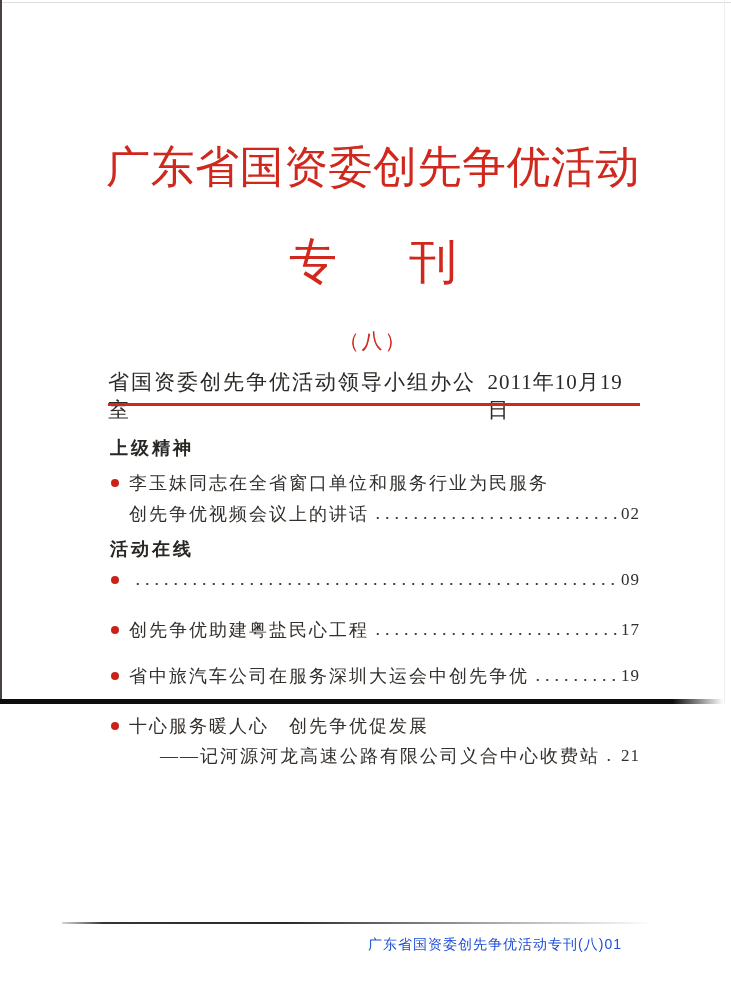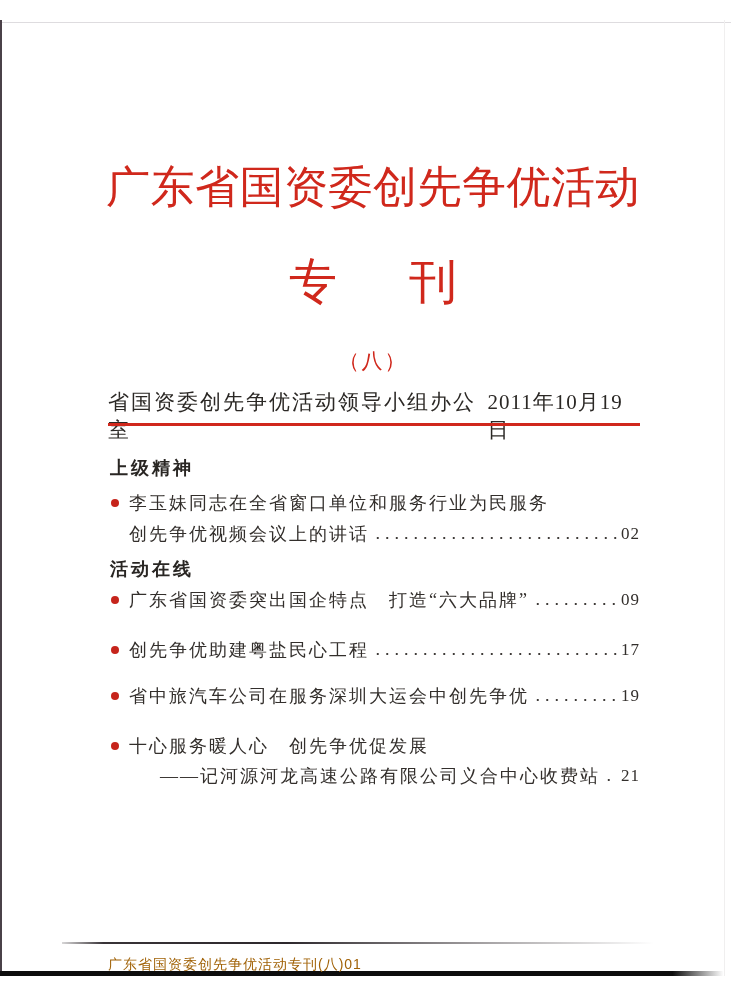--- a/index.html
+++ b/index.html
@@ -4,23 +4,22 @@
 <style>
   * { margin: 0; padding: 0; box-sizing: border-box; }
   html, body {
     width: 731px; height: 1000px;
     background: #ffffff;
     font-family: "Liberation Serif", "DejaVu Serif", serif;
     overflow: hidden;
   }
   .page {
     position: relative;
-    width: 731px; height: 956px;
+    width: 731px; height: 704px;
     background: #ffffff;
-    margin-top: 20px;
     --red: #d0281c;
     --ink: #332f2c;
   }
 
   
   .edge-left   { position: absolute; left: 0; top: 0; width: 2px; height: 100%; background: #4a4148; }
   .edge-top    { position: absolute; left: 2px; top: 2px; right: 0; height: 1px; background: #dedcdf; }
   .edge-right  { position: absolute; right: 6px; top: 0; width: 1px; height: 100%; background: #f0efef; }
   .edge-bottom { position: absolute; left: 0; bottom: 0; width: 100%; height: 5px;
                  background: linear-gradient(to right, #0d0d0d 0%, #0d0d0d 92%, rgba(13,13,13,0) 99%); }
@@ -83,23 +82,23 @@
 
   
   .footer-rule {
     position: absolute; top: 922px; left: 62px; width: 592px; height: 2px;
     background: linear-gradient(to right,
       rgba(58,52,56,0.2) 0%, #383337 7%, #2d282c 38%,
       rgba(95,90,93,0.55) 72%, rgba(130,125,128,0) 100%);
   }
   .footer-row {
     position: absolute; top: 936px; left: 108px; width: 514px;
-    display: flex; justify-content: flex-start; align-items: baseline;
+    display: flex; justify-content: flex-end; align-items: baseline;
     font-family: "Liberation Sans", "DejaVu Sans", sans-serif;
-    font-size: 14px; color: #a16207; letter-spacing: 1px;
+    font-size: 14px; color: #1d4ed8; letter-spacing: 1px;
   }
 </style>
 </head>
 <body>
 
 <div class="page">
 
   <div class="edge-left"></div>
   <div class="edge-top"></div>
   <div class="edge-right"></div>
@@ -137,21 +136,20 @@
         <span class="leader"></span>
         <span class="page-num">02</span>
       </div>
     </div>
 
     <div class="toc-heading" style="top:106px;">活动在线</div>
 
     <div class="toc-row with-bullet" style="top:138px;">
       <span class="bullet-icon"></span>
       <div class="toc-line">
-        <span class="toc-text">广东省国资委突出国企特点　打造“六大品牌”</span>
         <span class="leader"></span>
         <span class="page-num">09</span>
       </div>
     </div>
 
     <div class="toc-row with-bullet" style="top:188px;">
       <span class="bullet-icon"></span>
       <div class="toc-line">
         <span class="toc-text">创先争优助建粤盐民心工程</span>
         <span class="leader"></span>

